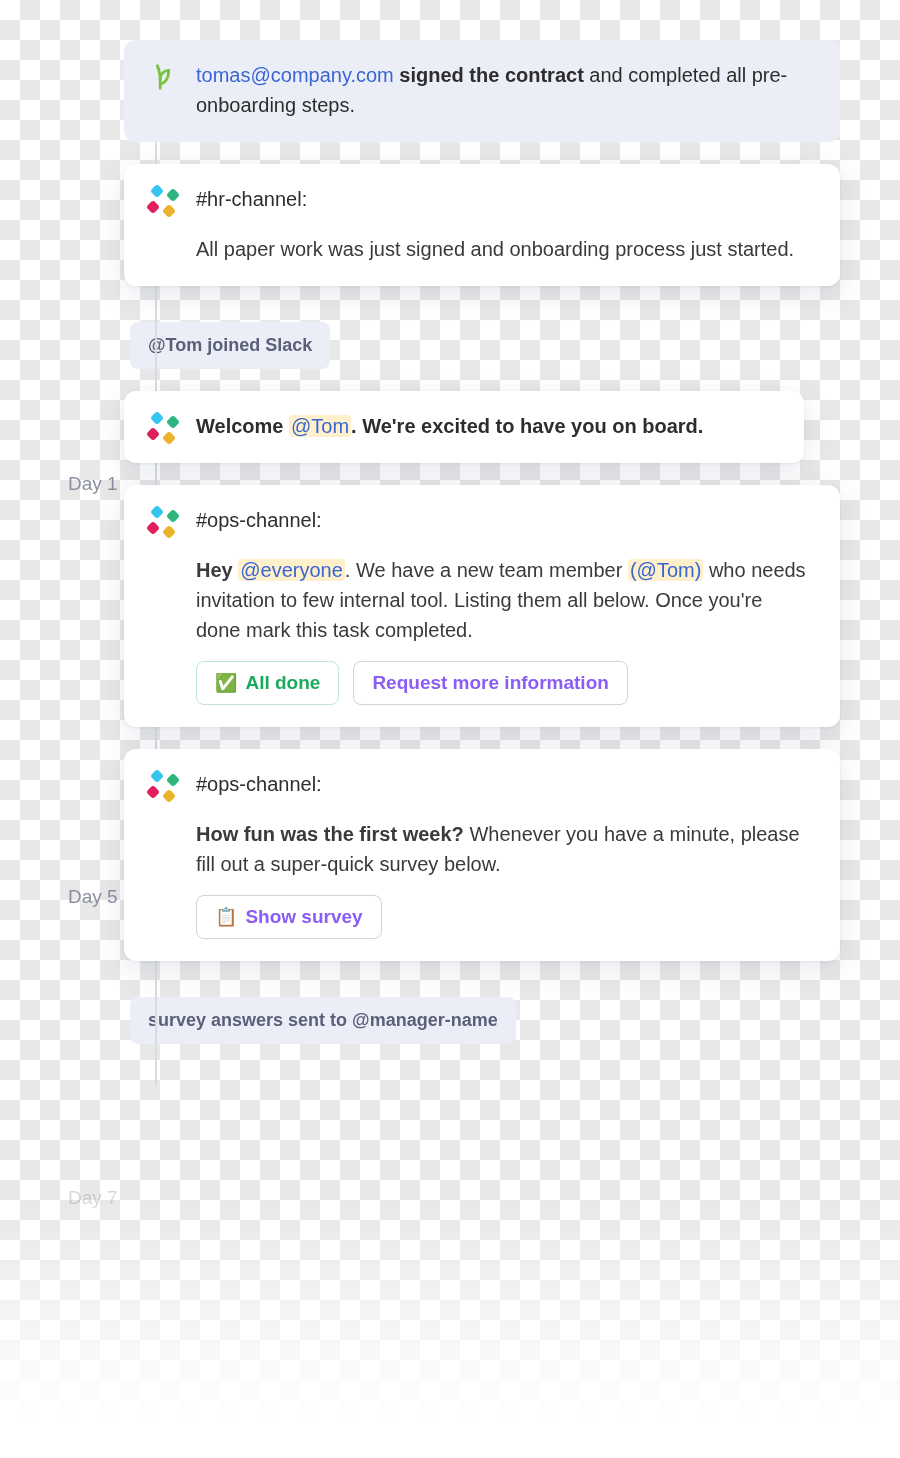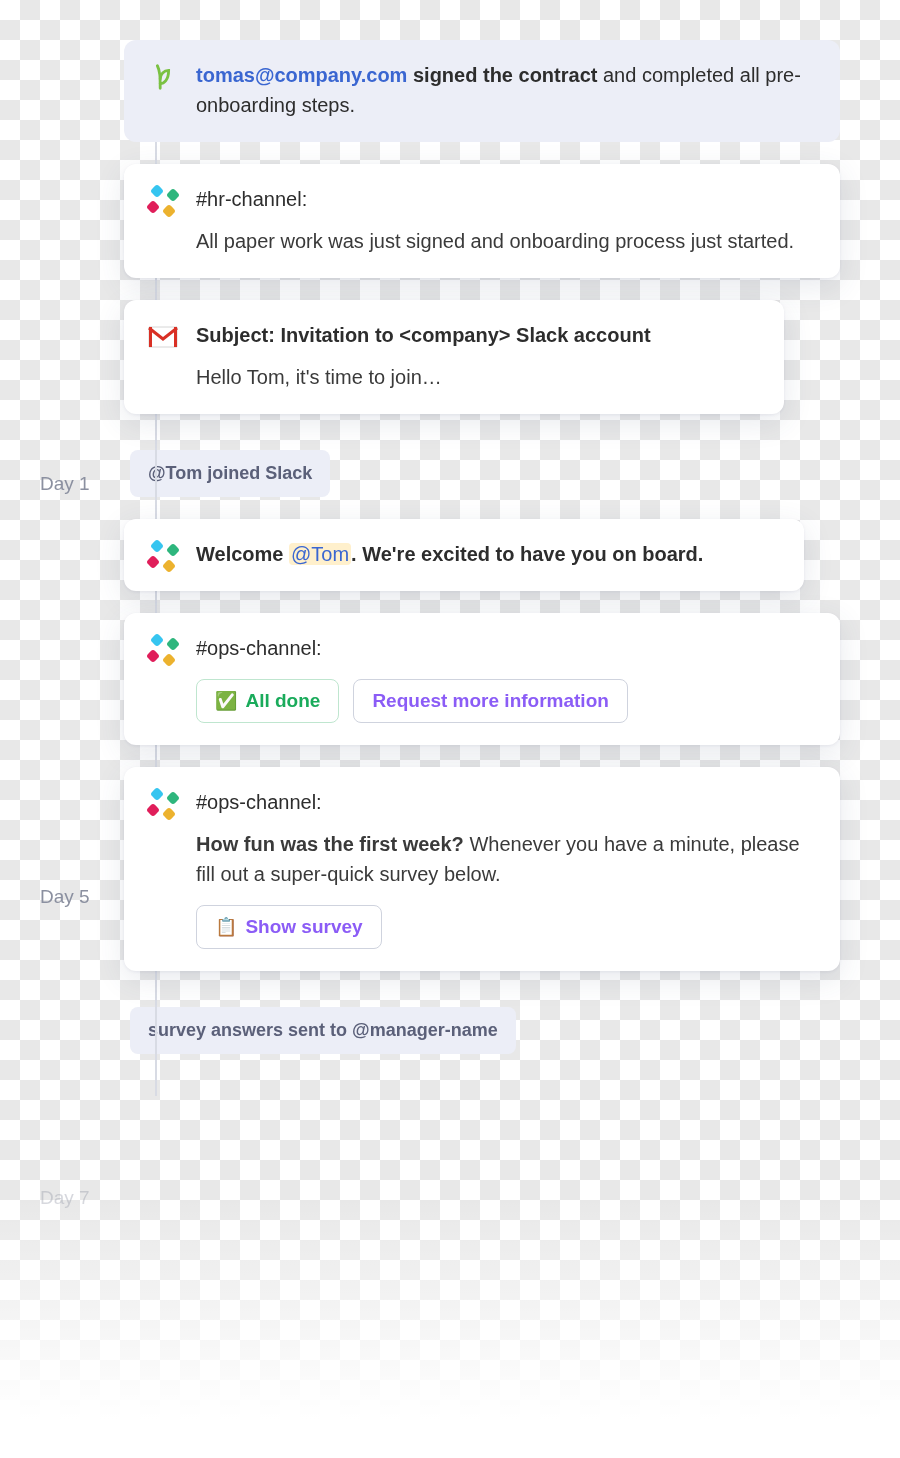--- a/index.html
+++ b/index.html
@@ -47,20 +47,21 @@
     position:absolute;
     left:155px;top:60px;bottom:240px;width:2px;
     background:var(--line);
   }
   .day-label{
     position:absolute;
     left:40px;
     color:var(--muted);
     font-size:19px;
     font-weight:500;
+    padding-left:28px;
   }
 
   .card{
     position:relative;
     background:var(--card-bg);
     border-radius:var(--radius);
     box-shadow:var(--shadow);
     padding:20px 28px 22px 72px;
     margin:0 0 22px 14px;
   }
@@ -68,24 +69,24 @@
     background:var(--card-bg-soft);
     box-shadow:none;
   }
   .card .icon{
     position:absolute;
     left:22px;top:20px;
     width:34px;height:34px;
     display:flex;align-items:center;justify-content:center;
   }
   .title-line{font-weight:700;}
-  .body-line{color:#3a3a3a;margin-top:12px;}
+  .body-line{color:#3a3a3a;margin-top:20px;}
   .channel{font-weight:400;margin-bottom:6px;}
   .subject{font-weight:700;}
-  .link{color:var(--link);font-weight:700;}
+  .link{color:var(--link);font-weight:400;}
   .mention{color:var(--link);font-weight:400;background:var(--mention-bg);border-radius:4px;padding:0 2px;}
 
   .pill{
     display:inline-block;
     background:var(--pill-bg);
     color:#5b6079;
     font-weight:600;
     font-size:18px;
     padding:10px 18px;
     border-radius:8px;
@@ -137,31 +138,20 @@
           <i class="b"></i>
           <i class="c"></i>
           <i class="d"></i>
         </div>
     </div>
     <div class="channel">#hr-channel:</div>
     <div class="body-line">All paper work was just signed and onboarding process just started.</div>
   </div>
 
   
-  <div class="card" style="max-width:560px;">
-    <div class="icon">
-      <svg viewBox="0 0 32 24" width="32" height="24">
-        <path fill="#fff" stroke="#d6d6d6" d="M2 2h28v20H2z"></path>
-        <path fill="none" stroke="#d93025" stroke-width="3" d="M2 3l14 11L30 3"></path>
-        <path fill="#d93025" d="M2 2h3v20H2zM27 2h3v20h-3z"></path>
-      </svg>
-    </div>
-    <div class="subject">Subject: Invitation to &lt;company&gt; Slack account</div>
-    <div class="body-line">Hello Tom, it's time to join…</div>
-  </div>
 
   
   <div class="pill">@Tom joined Slack</div>
 
   
   <div class="day-label" style="top:470px;">Day 1</div>
 
   
   <div class="card" style="max-width:580px;">
     <div class="icon">
@@ -181,20 +171,23 @@
   <div class="card">
     <div class="icon">
       <div class="slack">
           <i class="a"></i>
           <i class="b"></i>
           <i class="c"></i>
           <i class="d"></i>
         </div>
     </div>
     <div class="channel">#ops-channel:</div>
+    <div class="body-line">
+      <strong><span>Hey </span><span class="mention">@everyone</span><span style="font-weight:400">. We have a new team member </span><span class="mention">(@Tom)</span></strong><span> who needs invitation to few internal tool. Listing them all below. Once you're done mark this task completed.</span>
+    </div>
     <div class="btn-row">
       <button class="btn green">
         <span class="emoji">✅</span>
         <span>All done</span>
       </button>
       <button class="btn">
         <span>Request more information</span>
       </button>
     </div>
   </div>

